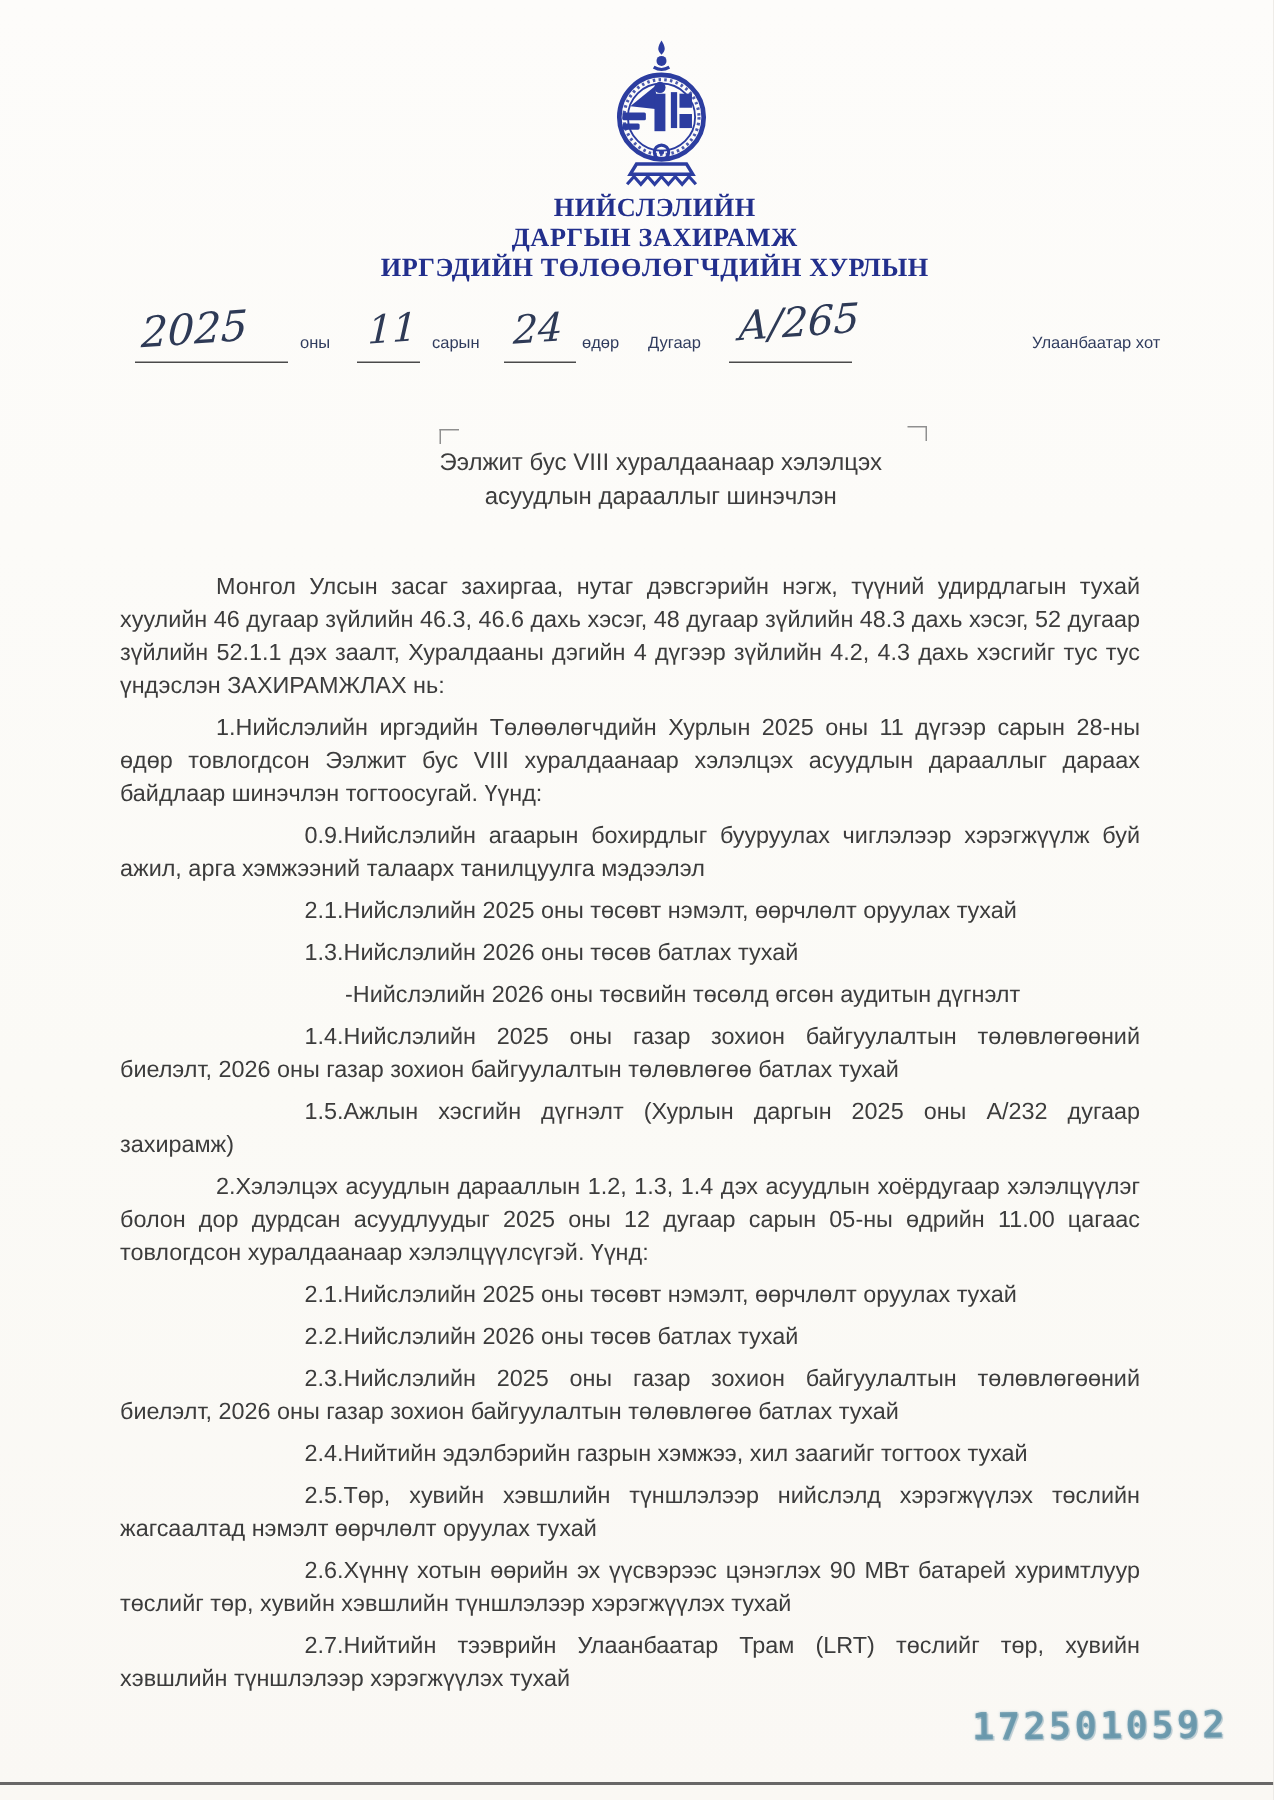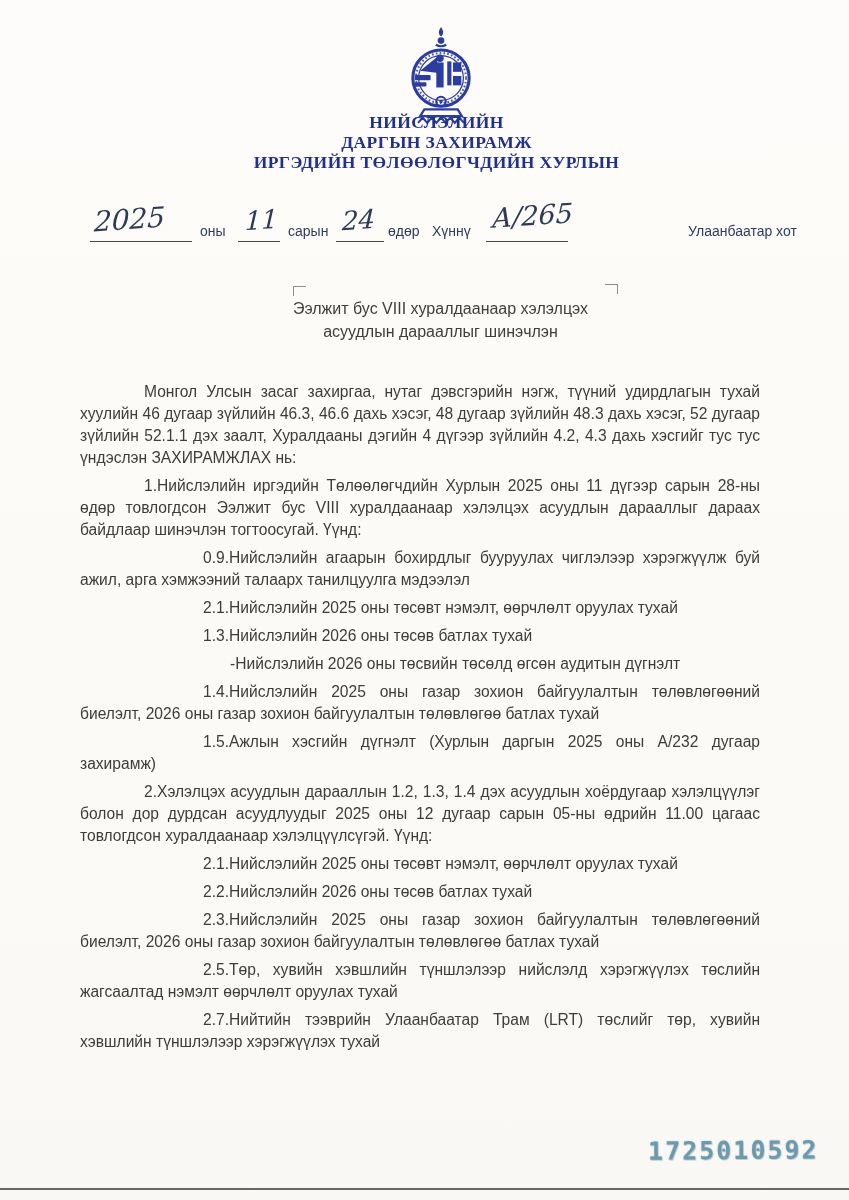--- a/index.html
+++ b/index.html
@@ -15,37 +15,37 @@
 
   
   .emblem{
     position:absolute;top:26px;left:calc(50% + 16px);
     transform:translateX(-50%);
     width:70px;height:100px;
   }
 
   
   .org-header{
-    position:absolute;top:112px;left:calc(50% + 12px);
+    position:absolute;top:128px;left:calc(50% + 12px);
     transform:translateX(-50%);
     text-align:center;
     font-family:"Liberation Serif",serif;
     font-weight:700;
     font-size:17.5px;
     line-height:20px;
     color:#222f8c;
     letter-spacing:.4px;
     white-space:nowrap;
   }
 
   
   .dateline{position:absolute;top:0;left:0;width:100%;height:0;}
   .dl-label{
     position:absolute;
-    font-size:14px;color:#303c5e;white-space:nowrap;
+    font-size:11px;color:#303c5e;white-space:nowrap;
   }
   .hand{
     position:absolute;
     font-family:"DejaVu Serif",serif;
     font-style:italic;
     color:#2e3a56;
     transform:rotate(-4deg) skewX(-6deg);
     white-space:nowrap;
   }
   .hw-line{
@@ -136,21 +136,21 @@
     <span class="dl-label" style="top:223px;left:200px;">оны</span>
 
     <span class="hand" style="top:205px;left:245px;font-size:26px;">11</span>
     <span class="hw-line" style="top:241px;left:238px;width:42px;"></span>
     <span class="dl-label" style="top:223px;left:288px;">сарын</span>
 
     <span class="hand" style="top:205px;left:342px;font-size:26px;">24</span>
     <span class="hw-line" style="top:241px;left:336px;width:48px;"></span>
     <span class="dl-label" style="top:223px;left:388px;">өдөр</span>
 
-    <span class="dl-label" style="top:223px;left:432px;">Хүннү</span>
+    <span class="dl-label" style="top:223px;left:432px;">Дугаар</span>
     <span class="hand" style="top:200px;left:492px;font-size:27px;">А/265</span>
     <span class="hw-line" style="top:241px;left:486px;width:82px;"></span>
 
     <span class="dl-label" style="top:223px;left:688px;">Улаанбаатар хот</span>
   </div>
 
   <div class="corner tl"></div>
   <div class="corner tr"></div>
 
   <div class="doc-title">
@@ -164,21 +164,23 @@
     <p class="indent-sub">0.9.Нийслэлийн агаарын бохирдлыг бууруулах чиглэлээр хэрэгжүүлж буй ажил, арга хэмжээний талаарх танилцуулга мэдээлэл</p>
     <p class="indent-sub">2.1.Нийслэлийн 2025 оны төсөвт нэмэлт, өөрчлөлт оруулах тухай</p>
     <p class="indent-sub">1.3.Нийслэлийн 2026 оны төсөв батлах тухай</p>
     <p class="indent-dash">-Нийслэлийн 2026 оны төсвийн төсөлд өгсөн аудитын дүгнэлт</p>
     <p class="indent-sub">1.4.Нийслэлийн 2025 оны газар зохион байгуулалтын төлөвлөгөөний биелэлт, 2026 оны газар зохион байгуулалтын төлөвлөгөө батлах тухай</p>
     <p class="indent-sub">1.5.Ажлын хэсгийн дүгнэлт (Хурлын даргын 2025 оны А/232 дугаар захирамж)</p>
     <p class="indent-main">2.Хэлэлцэх асуудлын дарааллын 1.2, 1.3, 1.4 дэх асуудлын хоёрдугаар хэлэлцүүлэг болон дор дурдсан асуудлуудыг 2025 оны 12 дугаар сарын 05-ны өдрийн 11.00 цагаас товлогдсон хуралдаанаар хэлэлцүүлсүгэй. Үүнд:</p>
     <p class="indent-sub">2.1.Нийслэлийн 2025 оны төсөвт нэмэлт, өөрчлөлт оруулах тухай</p>
     <p class="indent-sub">2.2.Нийслэлийн 2026 оны төсөв батлах тухай</p>
     <p class="indent-sub">2.3.Нийслэлийн 2025 оны газар зохион байгуулалтын төлөвлөгөөний биелэлт, 2026 оны газар зохион байгуулалтын төлөвлөгөө батлах тухай</p>
+    <p class="indent-sub">2.4.Нийтийн эдэлбэрийн газрын хэмжээ, хил заагийг тогтоох тухай</p>
     <p class="indent-sub">2.5.Төр, хувийн хэвшлийн түншлэлээр нийслэлд хэрэгжүүлэх төслийн жагсаалтад нэмэлт өөрчлөлт оруулах тухай</p>
+    <p class="indent-sub">2.6.Хүннү хотын өөрийн эх үүсвэрээс цэнэглэх 90 МВт батарей хуримтлуур төслийг төр, хувийн хэвшлийн түншлэлээр хэрэгжүүлэх тухай</p>
     <p class="indent-sub">2.7.Нийтийн тээврийн Улаанбаатар Трам (LRT) төслийг төр, хувийн хэвшлийн түншлэлээр хэрэгжүүлэх тухай</p>
   </div>
 
   <div class="stamp">1725010592</div>
 
   <div class="scan-edge"></div>
 
 </div>
 
 </body></html>

